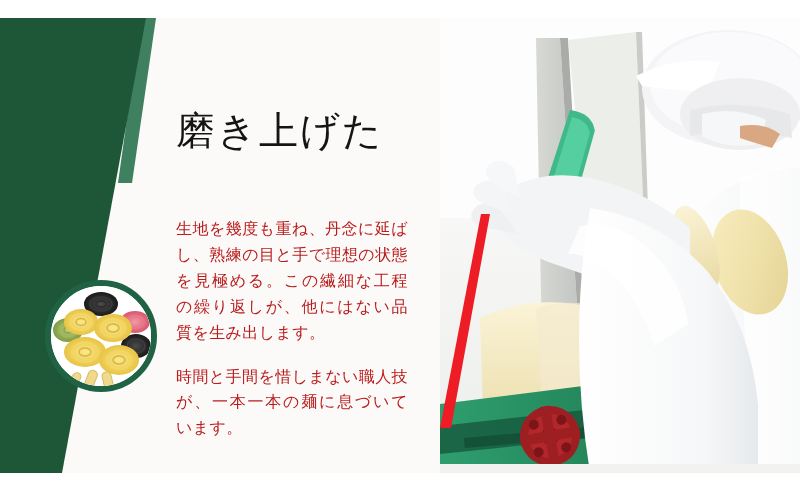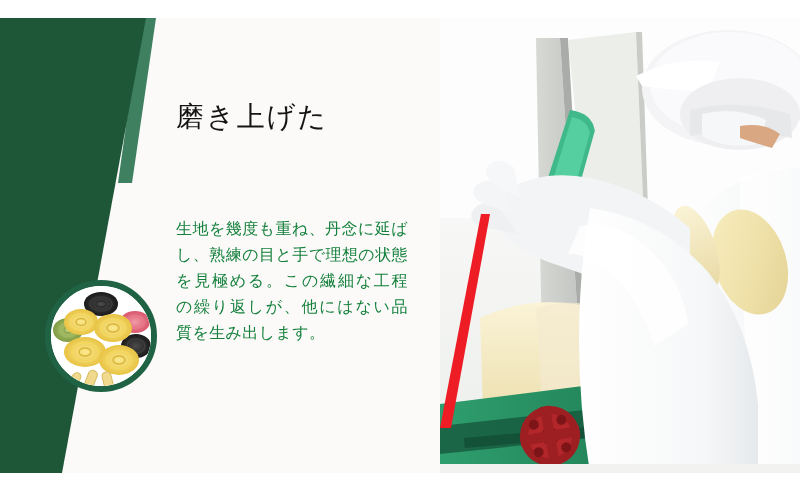--- a/index.html
+++ b/index.html
@@ -44,30 +44,30 @@
     box-sizing:border-box;
     background:#ffffff;
     overflow:hidden;
   }
   .badge svg{display:block;width:100px;height:100px;}
 
   
   .headline{
     position:absolute;left:176px;top:62px;width:300px;
     color:#141414;
-    font-size:28px;line-height:1.30;
+    font-size:39px;line-height:1.30;
     letter-spacing:2px;
     font-weight:400;
     white-space:nowrap;
   }
   .headline .l2{display:block;padding-left:56px;}
 
   .body-copy{
     position:absolute;left:176px;top:198px;width:232px;
-    color:#15803d;
+    color:#b91c1c;
     font-size:16px;line-height:1.62;
     letter-spacing:0.4px;
     text-align:justify;
   }
   .body-copy p{margin:0 0 18px 0;}
   .body-copy p:last-child{margin-bottom:0;}
 </style>
 </head>
 <body>
 
@@ -268,16 +268,17 @@
         </g>
       </svg>
     </div>
 
     <h1 class="headline">
       <span>磨き上げた</span>
     </h1>
 
     <div class="body-copy">
       <p>生地を幾度も重ね、丹念に延ばし、熟練の目と手で理想の状態を見極める。この繊細な工程の繰り返しが、他にはない品質を生み出します。</p>
+      <p>時間と手間を惜しまない職人技が、一本一本の麺に息づいています。</p>
     </div>
 
   </div>
 </div>
 
 </body></html>

